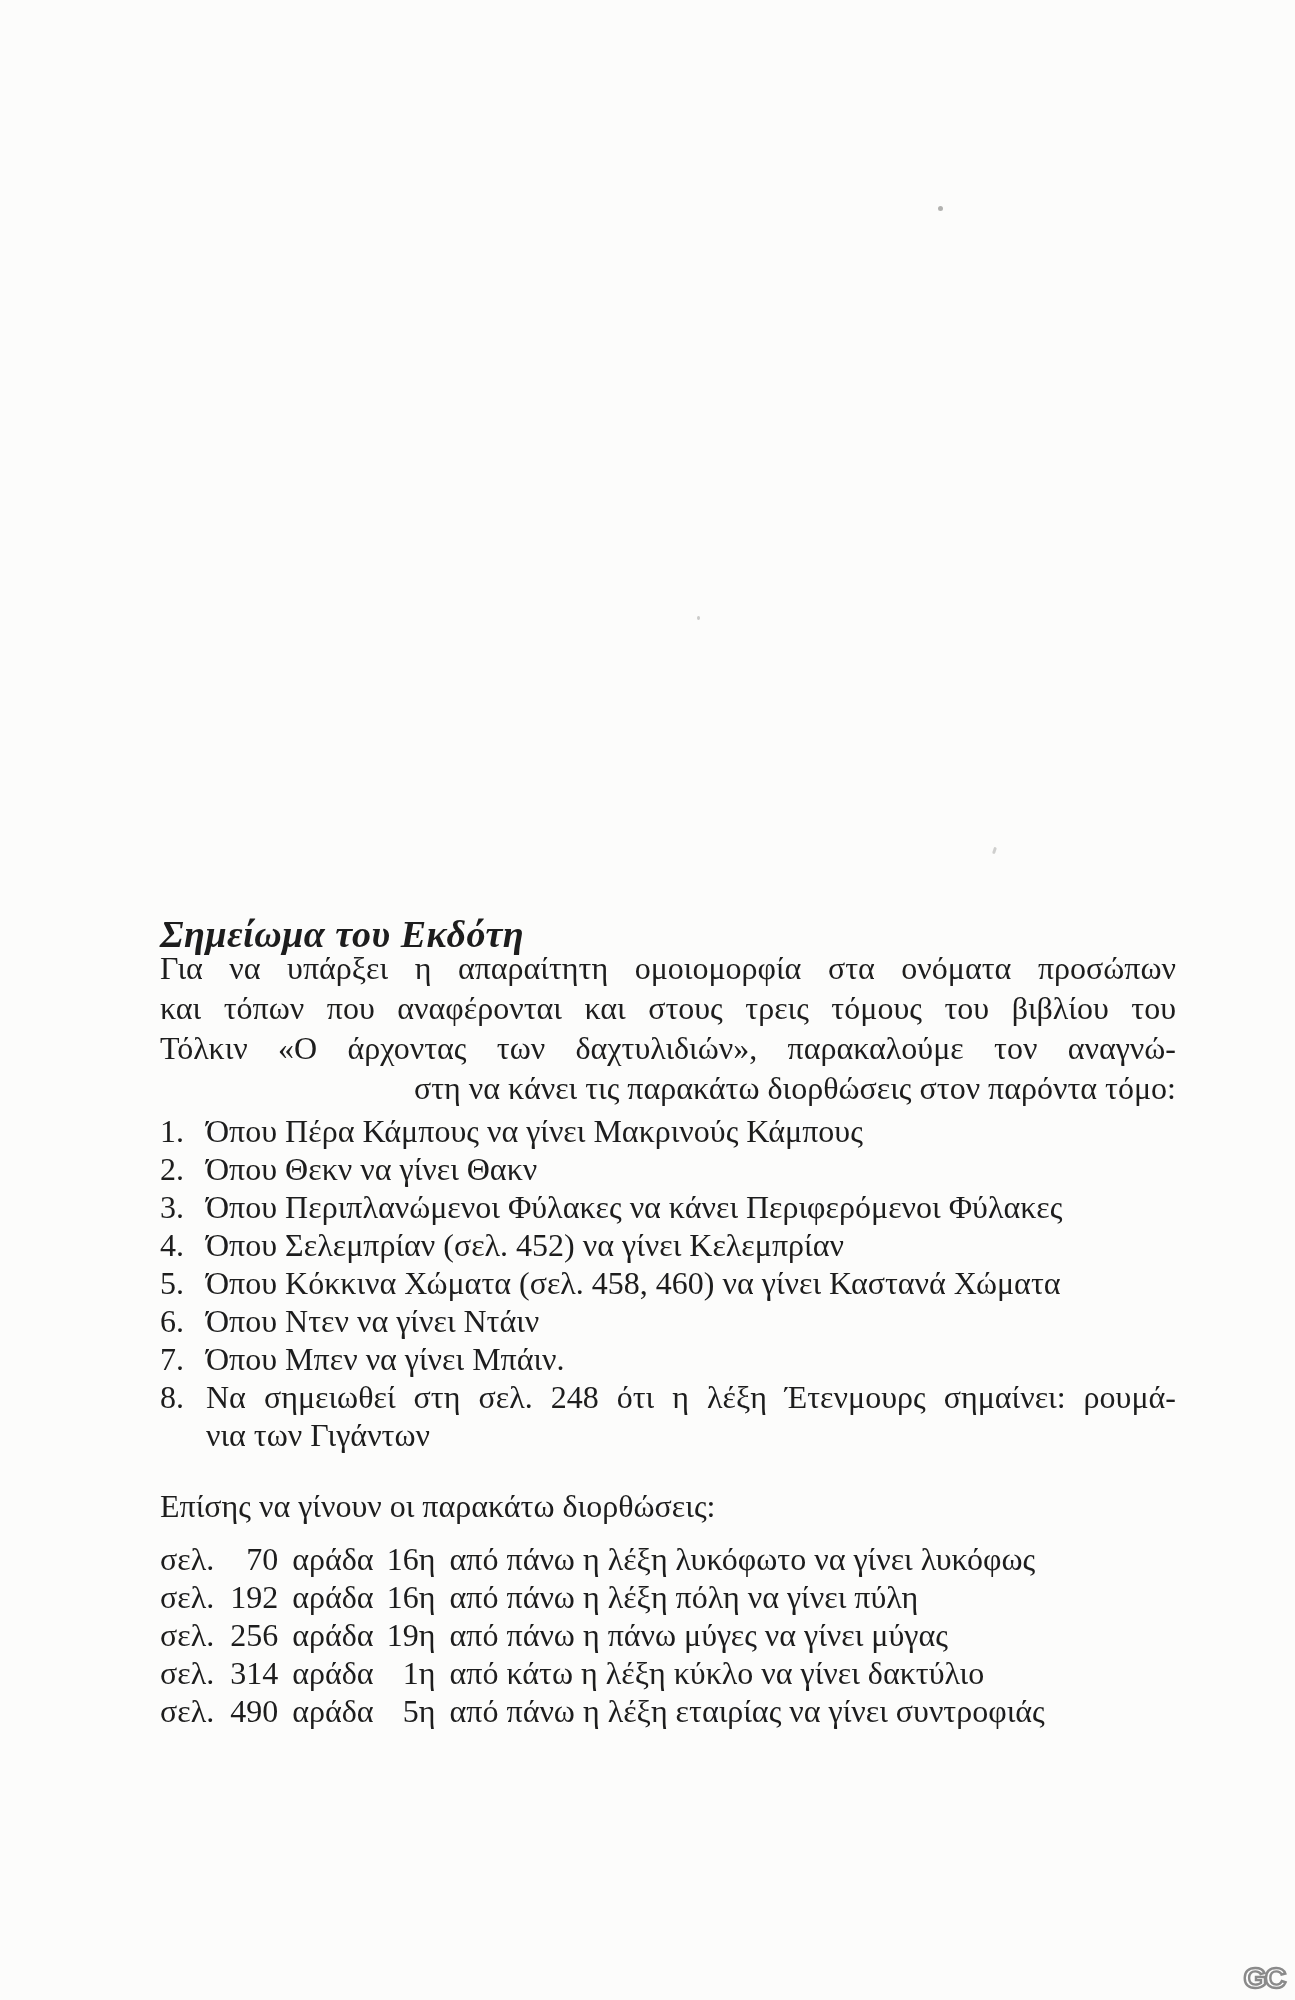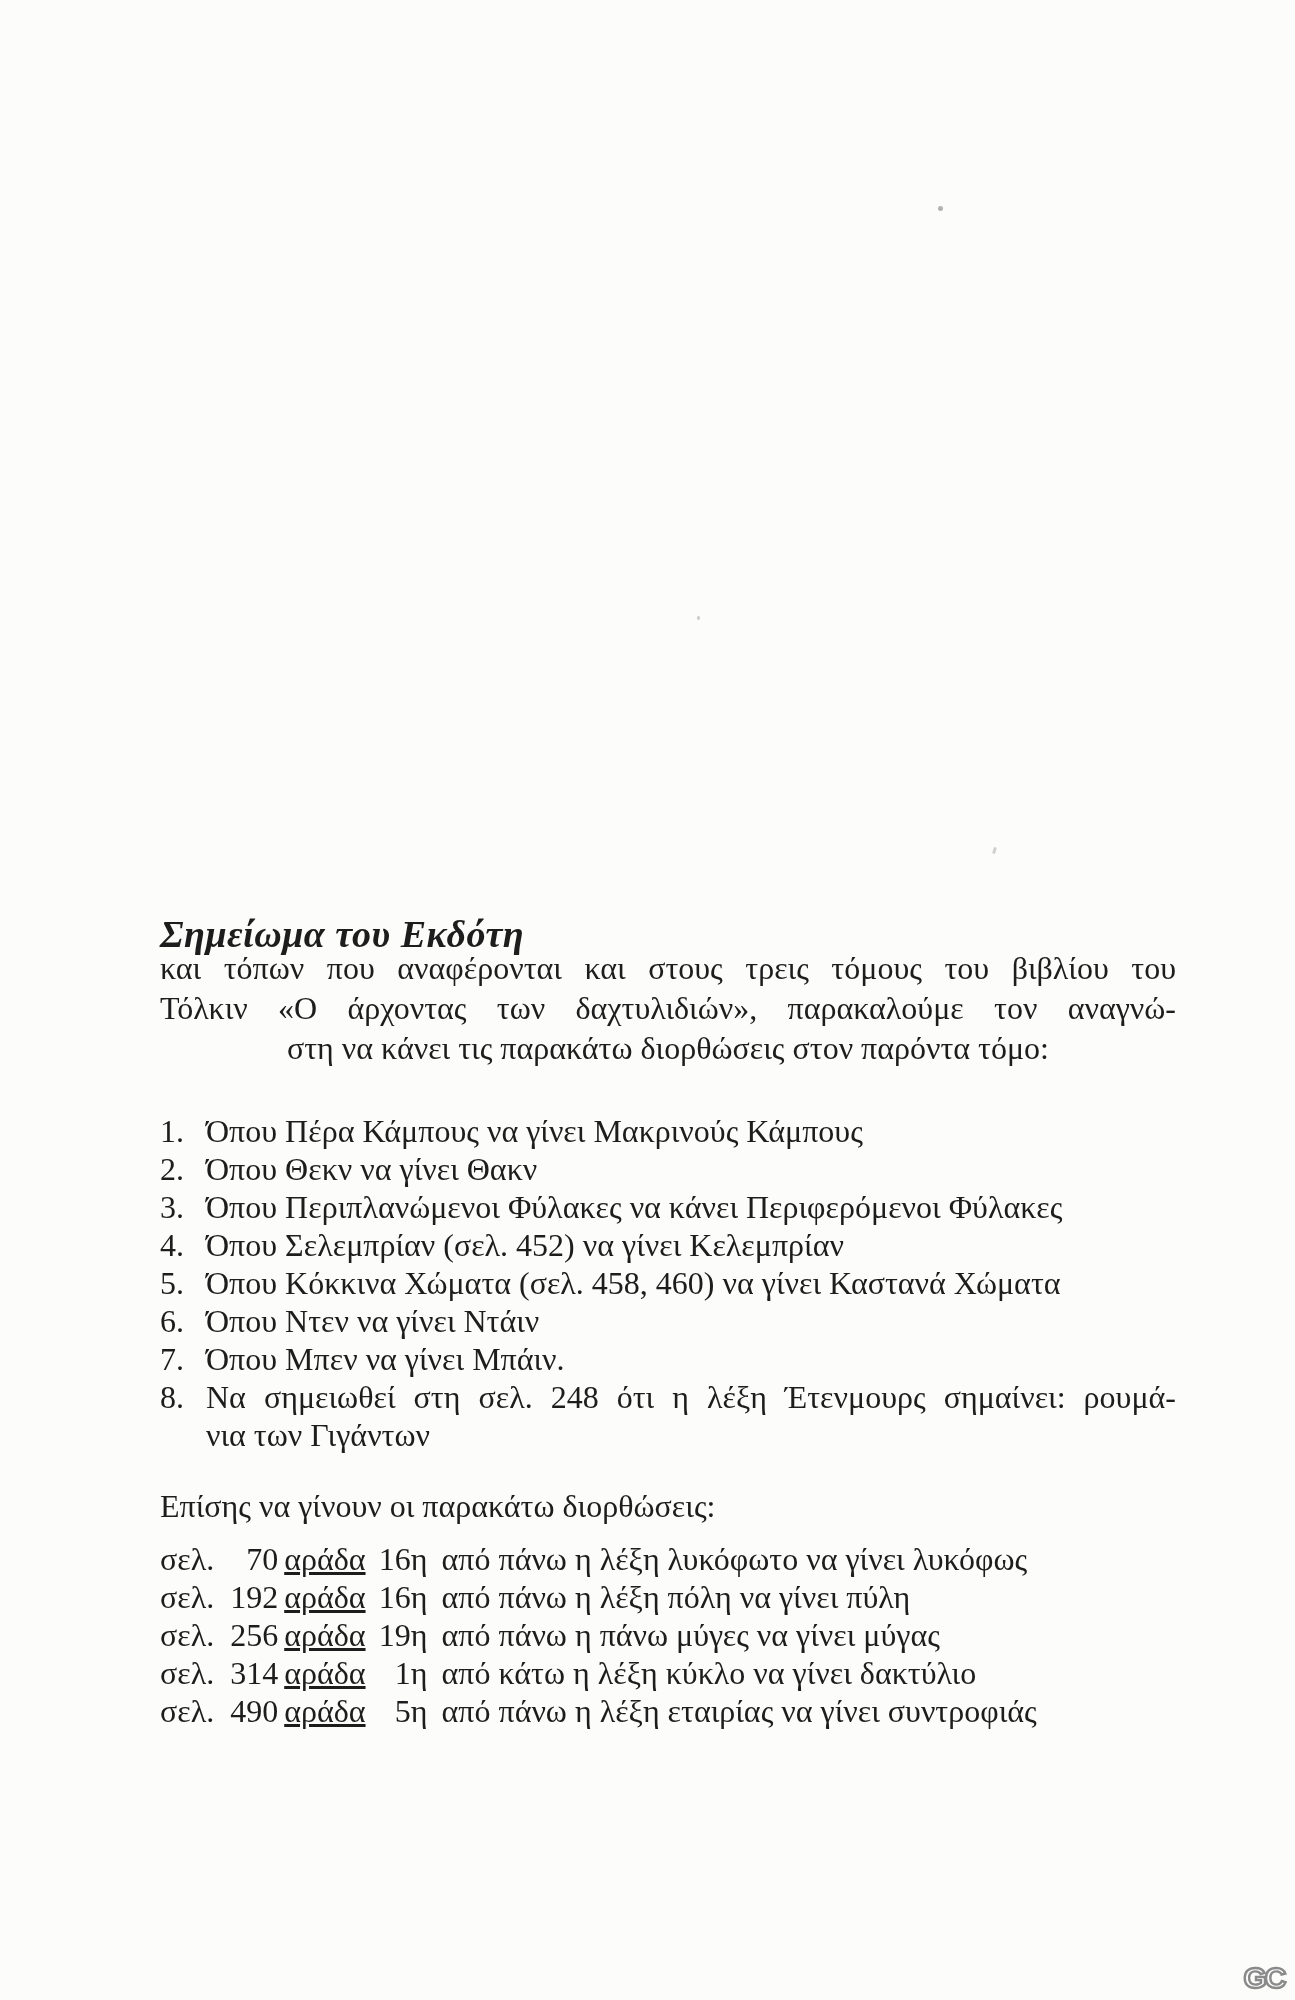--- a/index.html
+++ b/index.html
@@ -13,58 +13,59 @@
   .page-title{
     position:absolute;left:160px;top:886px;width:700px;
     font-style:italic;font-size:38px;line-height:46px;
     letter-spacing:0.5px;
   }
   .intro{
     position:absolute;left:160px;top:948px;width:1016px;
     font-size:32px;line-height:40px;
   }
   .intro .jline{text-align:justify;text-align-last:justify;}
-  .intro .lline{text-align:center;}
+  .intro .lline{text-align:right;}
   .num-list{
     position:absolute;left:160px;top:1112px;width:1016px;
     font-size:32px;line-height:38px;
   }
   .li-row{display:flex;align-items:flex-start;}
   .li-num{width:46px;flex:0 0 46px;}
   .li-text{flex:1 1 auto;}
   .li-just{text-align:justify;text-align-last:justify;}
   .li-wrap{margin-left:46px;}
   .also-heading{
     position:absolute;left:160px;top:1486px;width:1016px;
     font-size:32px;line-height:40px;
   }
   .pg-corrections{
     position:absolute;left:160px;top:1540px;width:1050px;
     font-size:32px;line-height:38px;
   }
   .pc-row{display:flex;white-space:nowrap;}
   .c-sel{flex:0 0 auto;}
   .c-page{flex:0 0 64px;text-align:right;}
-  .c-arada{flex:0 0 auto;margin-left:6px;text-decoration:underline;}
+  .c-arada{flex:0 0 auto;margin-left:14px;}
   .c-line{flex:0 0 62px;text-align:right;}
   .c-rest{flex:0 0 auto;margin-left:14px;}
   .logo{
     position:absolute;right:3px;top:1958px;width:56px;height:40px;
   }
   .speck{position:absolute;background:#9a9a97;border-radius:50%;}
   .speck-a{left:938px;top:206px;width:5px;height:5px;opacity:.75;}
   .speck-b{left:697px;top:616px;width:3px;height:4px;opacity:.5;}
   .speck-c{left:993px;top:847px;width:3px;height:7px;opacity:.45;transform:rotate(18deg);border-radius:2px;}
 </style>
 </head>
 <body>
 
 <h1 class="page-title">Σημείωμα του Εκδότη</h1>
 
 <div class="intro">
+  <div class="jline">Για να υπάρξει η απαραίτητη ομοιομορφία στα ονόματα προσώπων</div>
   <div class="jline">και τόπων που αναφέρονται και στους τρεις τόμους του βιβλίου του</div>
   <div class="jline">Τόλκιν «Ο άρχοντας των δαχτυλιδιών», παρακαλούμε τον αναγνώ-</div>
   <div class="lline">στη να κάνει τις παρακάτω διορθώσεις στον παρόντα τόμο:</div>
 </div>
 
 <div class="num-list">
   <div class="li-row">
     <span class="li-num">1.</span>
     <span class="li-text">Όπου Πέρα Κάμπους να γίνει Μακρινούς Κάμπους</span>
   </div>

